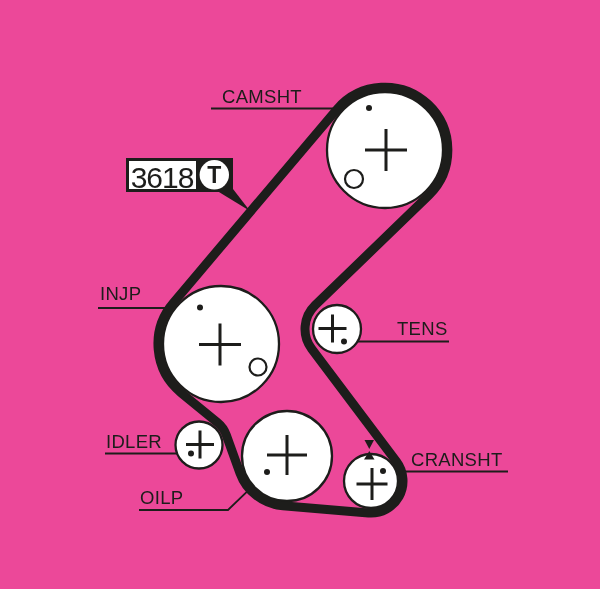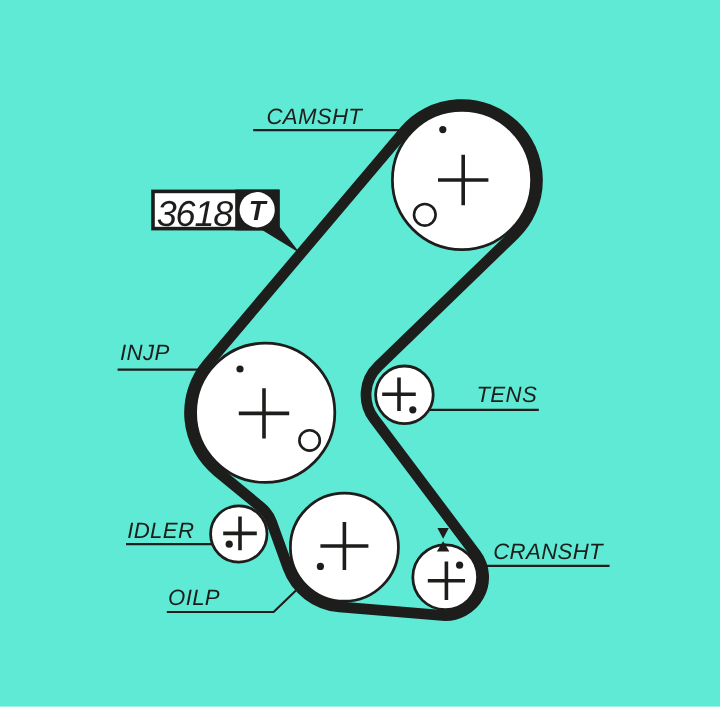--- a/index.html
+++ b/index.html
@@ -4,23 +4,22 @@
 <style>
   html, body {
     margin: 0;
     padding: 0;
     background: #ffffff;
   }
   .canvas {
     position: relative;
     width: 600px;
     height: 589px;
-    background: #5eead4;
+    background: #ec4899;
     overflow: hidden;
-    font-style: italic;
   }
   svg { display: block; }
   .pulley-label {
     font-family: "Liberation Sans", "DejaVu Sans", sans-serif;
     font-size: 18.5px;
     letter-spacing: 0.3px;
     fill: #1d1d1b;
   }
   .badge-number {
     font-family: "Liberation Sans", "DejaVu Sans", sans-serif;

